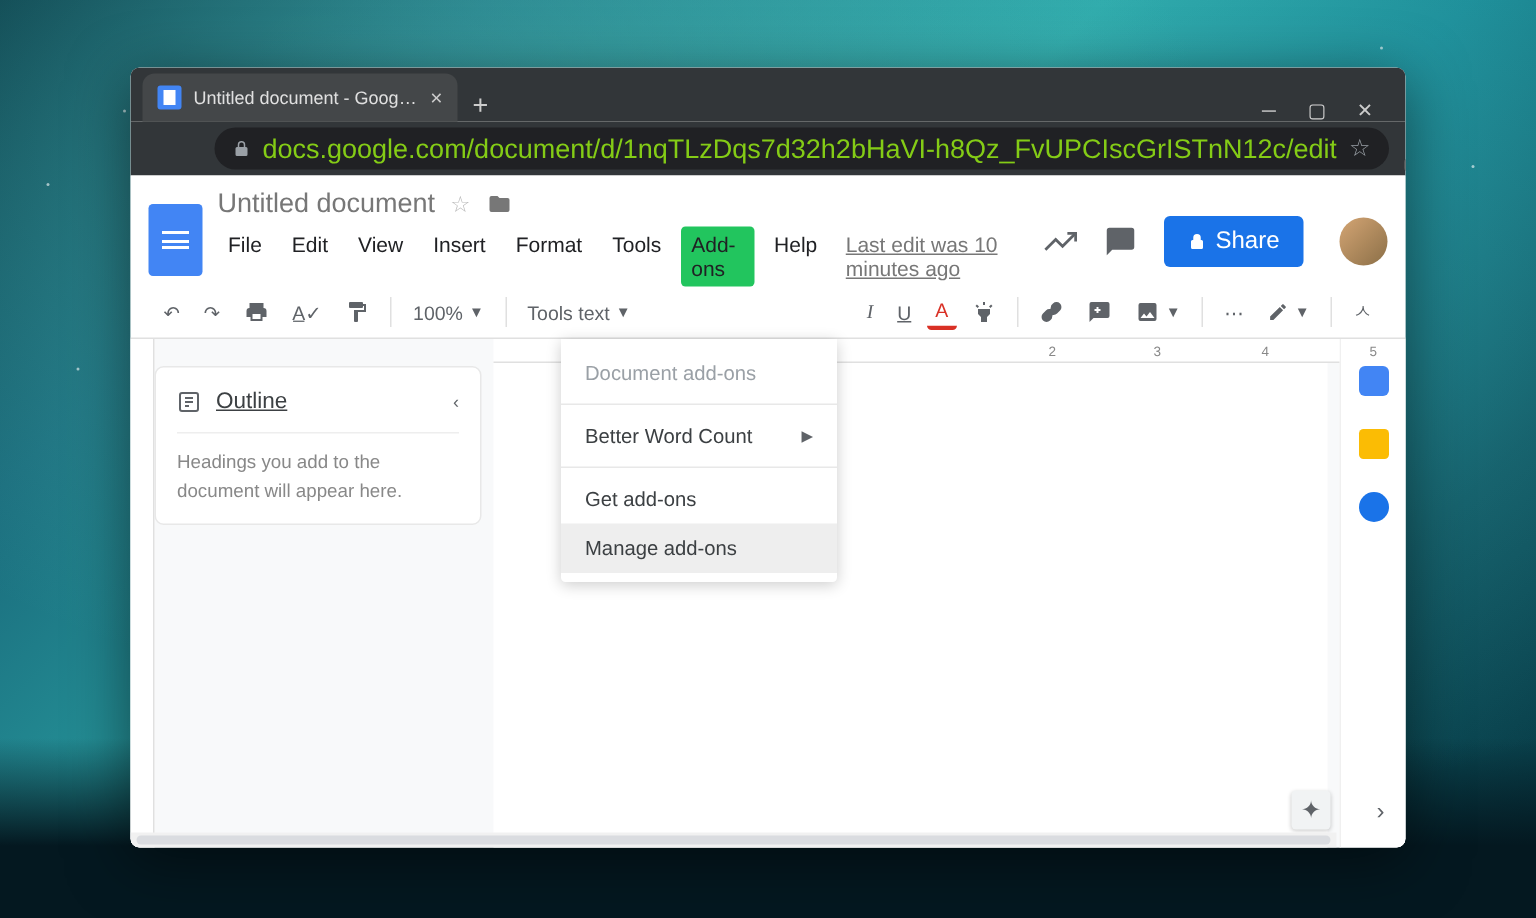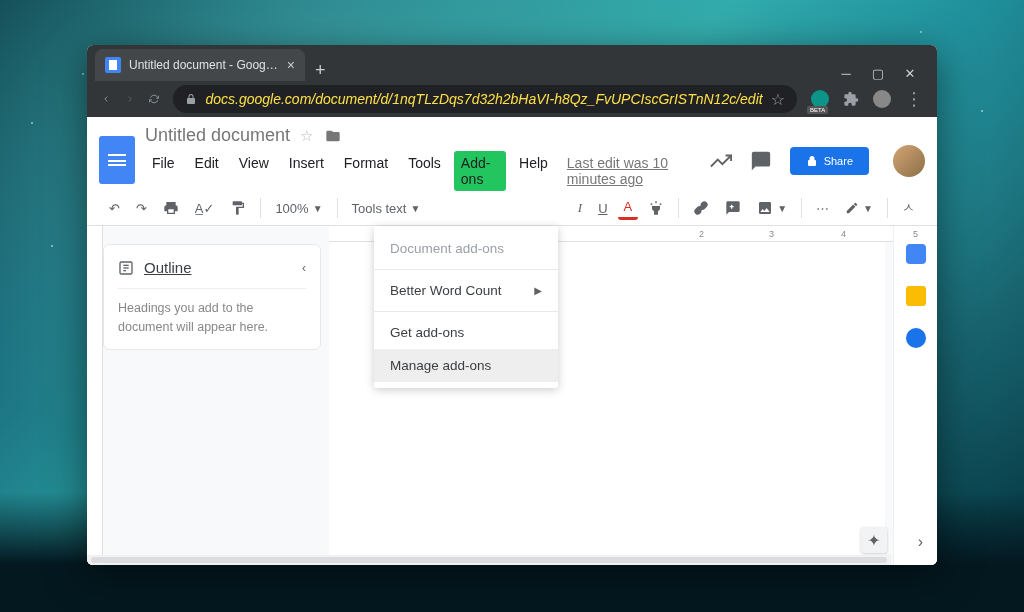--- a/index.html
+++ b/index.html
@@ -19,21 +19,21 @@
 .tab-close { color:#ccc; font-size:14px; cursor:pointer; }
 .new-tab { color:#ccc; font-size:18px; padding:0 10px; cursor:pointer; }
 .window-controls { margin-left:auto; display:flex; gap:18px; padding-right:12px; color:#ccc; }
 .wc { width:14px; text-align:center; font-size:13px; cursor:pointer; }
 
 .address-bar { height: 36px; background: #323639; display:flex; align-items:center; gap:14px; padding:0 14px; }
 .nav-icon { color:#9aa0a6; cursor:pointer; }
 .nav-icon.disabled { opacity:0.5; }
 .url-bar { flex:1; display:flex; align-items:center; background:#202124; border-radius:15px; height:28px; padding:0 12px; gap:8px; }
 .lock { color:#9aa0a6; }
-.url { color:#fde047; font-size:14px; flex:1; overflow:hidden; white-space:nowrap;font-style:italic; }
+.url { color:#84cc16; font-size:18px; flex:1; overflow:hidden; white-space:nowrap; }
 .ext-icons { display:flex; gap:14px; align-items:center; color:#9aa0a6; }
 .ext-icon { width:16px; height:16px; cursor:pointer; }
 .beta-badge { width:18px; height:18px; background:#0d9488; border-radius:50%; position:relative; }
 .beta-label { position:absolute; bottom:-6px; left:-4px; font-size:6px; background:#555; color:#fff; padding:1px 3px; border-radius:2px; }
 .avatar-ext { width:18px; height:18px; border-radius:50%; background:#888; }
 .menu-dots { font-size:18px; color:#9aa0a6; }
 
 .docs-app { flex:1; background:#fff; display:flex; flex-direction:column; min-height:0; }
 .docs-header { display:flex; align-items:center; padding:8px 12px 0; gap:10px; }
 .docs-logo { width:36px; height:48px; background:#4285F4; border-radius:3px; margin-top:4px; display:flex; align-items:center; justify-content:center; }
@@ -43,21 +43,21 @@
 .doc-title-row { display:flex; align-items:center; gap:10px; }
 .doc-title { font-size:18px; color:#777; }
 .star-icon { color:#bbb; font-size:15px; }
 .folder-icon { color:#777; font-size:16px; }
 .menu-bar { display:flex; gap:6px; margin-top:5px; font-size:14px; color:#202124; }
 .menu-item { padding:4px 7px; cursor:pointer; border-radius:3px; }
 .menu-item.active { background:#22c55e; }
 .last-edit { color:#777; text-decoration:underline; margin-left:6px; font-size:14px; padding:4px 0; }
 .header-actions { display:flex; align-items:center; gap:18px; padding-top:6px; }
 .trend-icon, .comment-icon { color:#5f6368; font-size:18px; }
-.share-btn { background:#1a73e8; color:#fff; border:none; padding:8px 16px; border-radius:4px; font-size:11px; font-weight:500; display:flex; align-items:center; gap:6px; cursor:pointer; }
+.share-btn { background:#1a73e8; color:#fff; border:none; padding:8px 16px; border-radius:4px; font-size:16px; font-weight:500; display:flex; align-items:center; gap:6px; cursor:pointer; }
 .lock-small { font-size:12px; }
 .user-avatar { width:32px; height:32px; border-radius:50%; background:linear-gradient(135deg,#d4a574,#8b6f47); margin-left:6px; }
 
 .toolbar { display:flex; align-items:center; gap:4px; padding:4px 16px; border-bottom:1px solid #e0e0e0; font-size:13px; color:#5f6368; }
 .tb-icon { padding:4px 6px; cursor:pointer; border-radius:3px; }
 .tb-sep { width:1px; height:20px; background:#e0e0e0; margin:0 4px; }
 .tb-select { display:flex; align-items:center; gap:4px; padding:4px 6px; cursor:pointer; }
 .tb-dropdown, .dd-arrow { font-size:10px; color:#5f6368; }
 .tb-gap { flex:1; }
 

